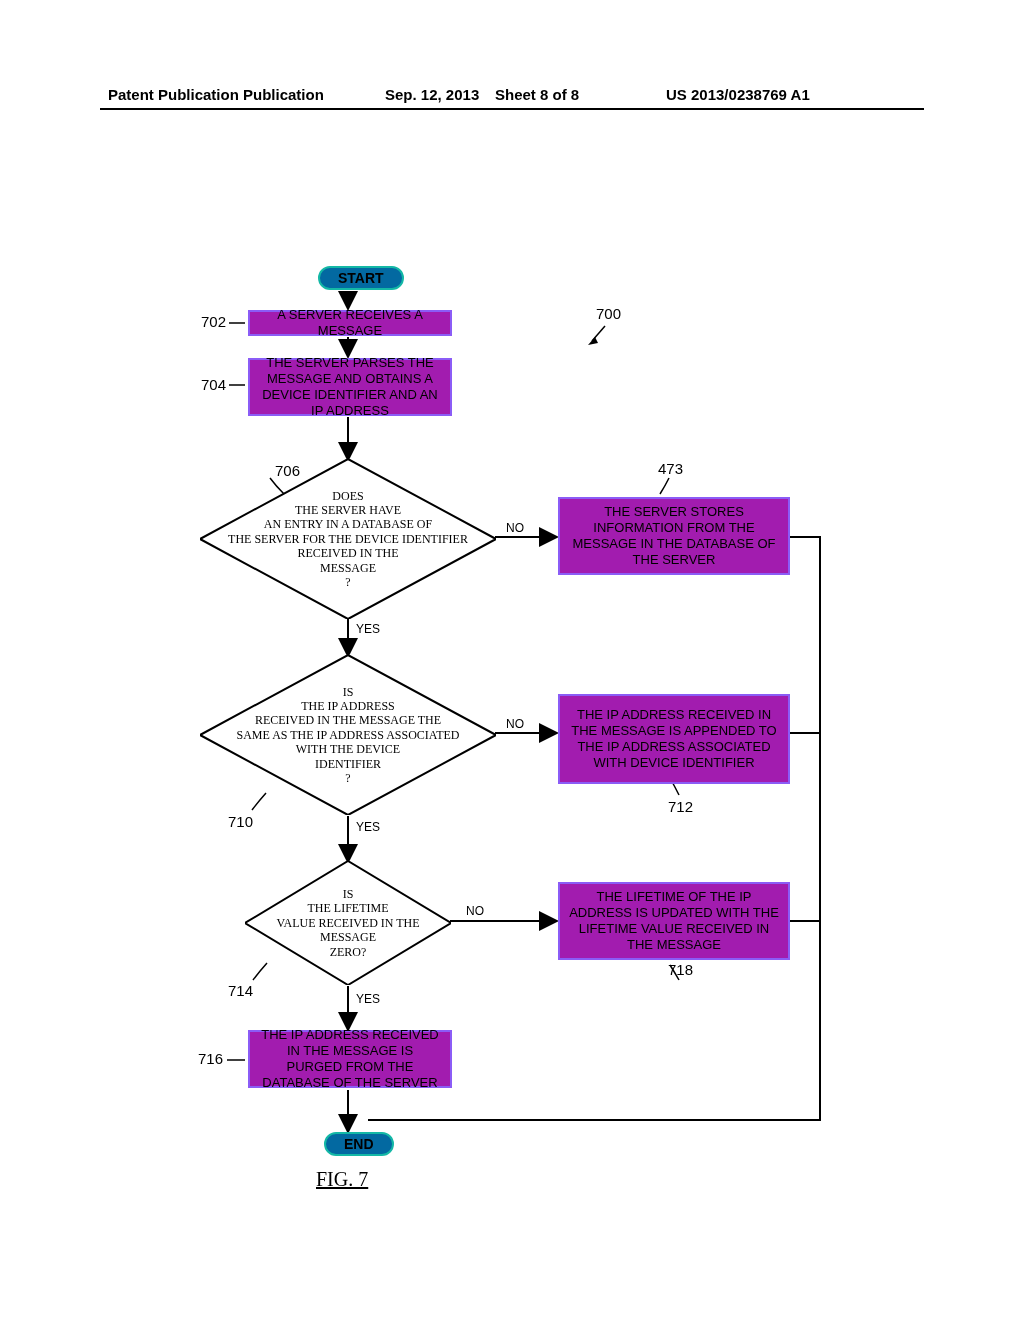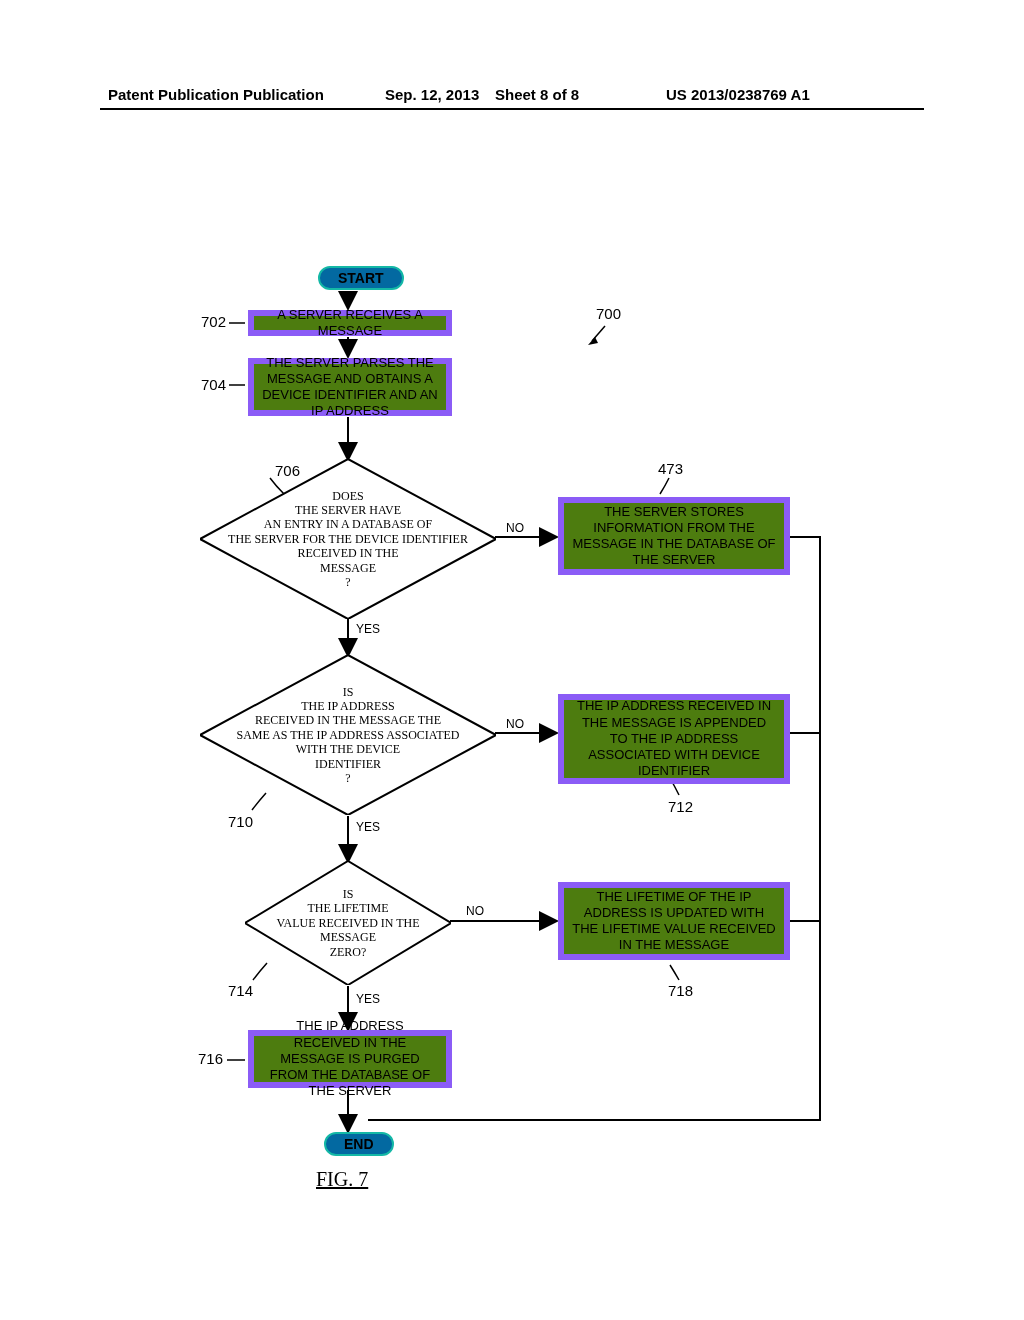--- a/index.html
+++ b/index.html
@@ -45,22 +45,22 @@
     border: 2px solid #14b8a6;
     border-radius: 18px;
     padding: 2px 18px;
     font-size: 14px;
     font-weight: bold;
     text-align: center;
     background: #0369a1;
   }
   .rect {
     position: absolute;
-    border: 6px solid #8b5cf6;
-    background: #4d7c0f;
+    border: 2px solid #8b5cf6;
+    background: #a21caf;
     font-size: 13px;
     line-height: 1.25;
     text-align: center;
     display: flex;
     align-items: center;
     justify-content: center;
     padding: 4px 8px;
   }
   .diamond-wrap {
     position: absolute;
@@ -232,17 +232,17 @@
   <div class="edge-label" style="left:356px; top:992px;">YES</div>
 
   <div class="ref" style="left:596px; top:305px;">700</div>
   <div class="ref" style="left:201px; top:313px;">702</div>
   <div class="ref" style="left:201px; top:376px;">704</div>
   <div class="ref" style="left:243px; top:462px;margin-left:32px;">706</div>
   <div class="ref" style="left:658px; top:460px;">473</div>
   <div class="ref" style="left:228px; top:813px;">710</div>
   <div class="ref" style="left:668px; top:798px;">712</div>
   <div class="ref" style="left:228px; top:982px;">714</div>
-  <div class="ref" style="left:668px; top:982px;">718</div>
+  <div class="ref" style="left:668px; top:961px;">718</div>
   <div class="ref" style="left:198px; top:1050px;">716</div>
 
   <div class="fig-label" style="left:316px; top:1168px;">FIG. 7</div>
 </div>
 
 </body></html>

